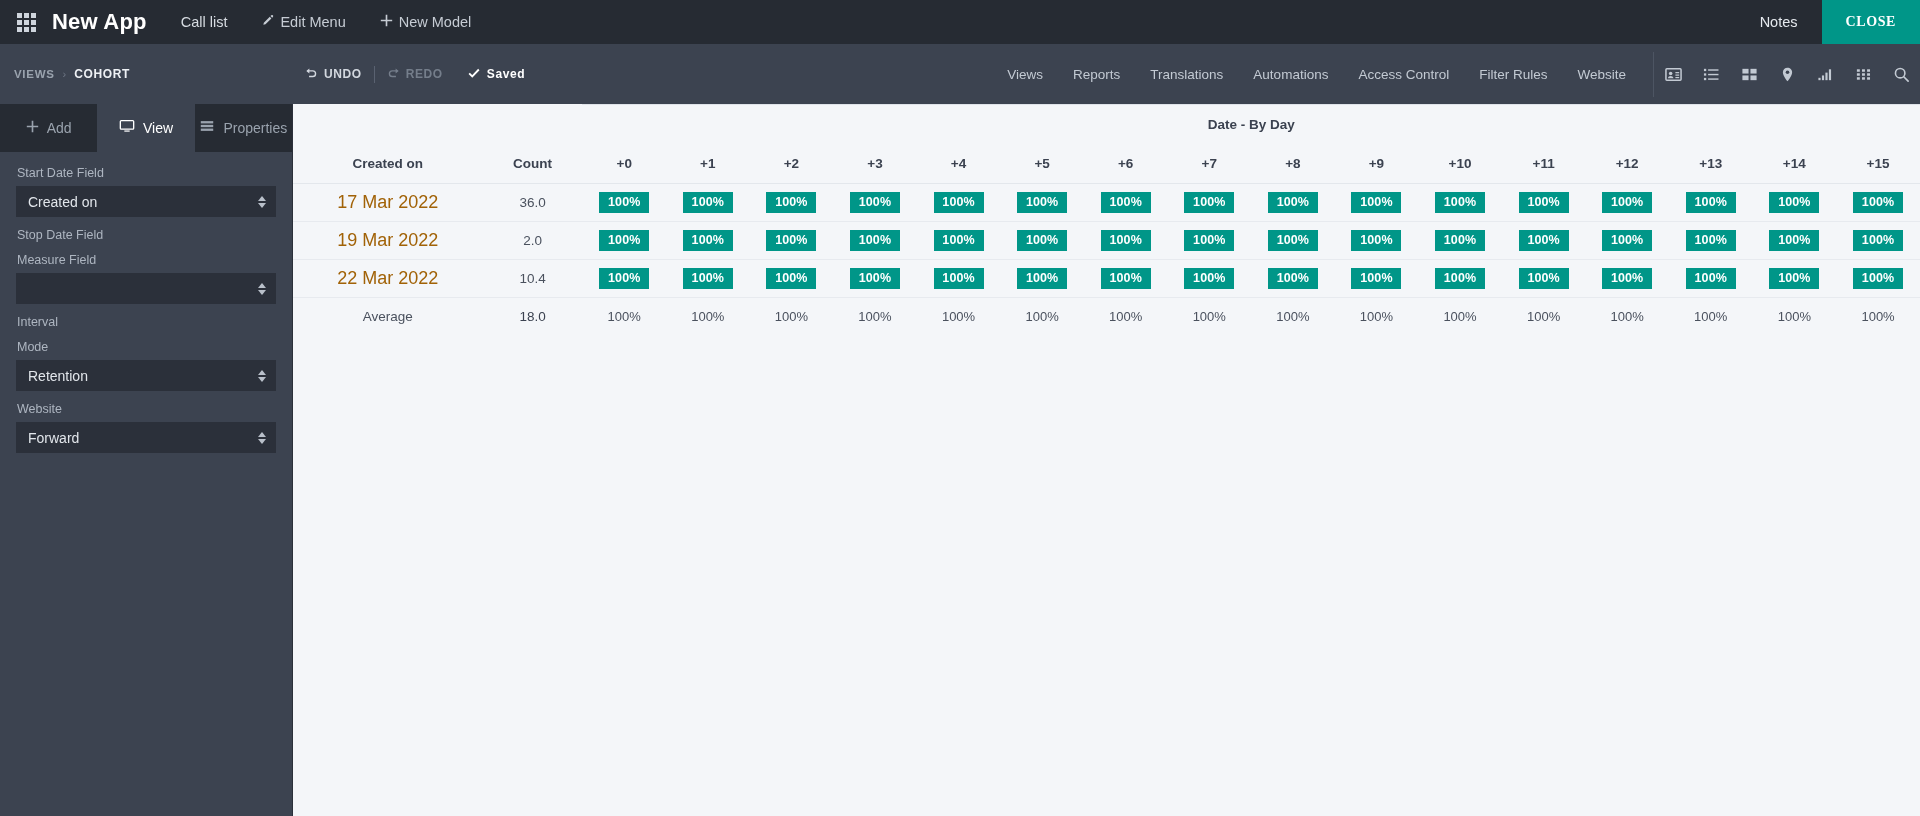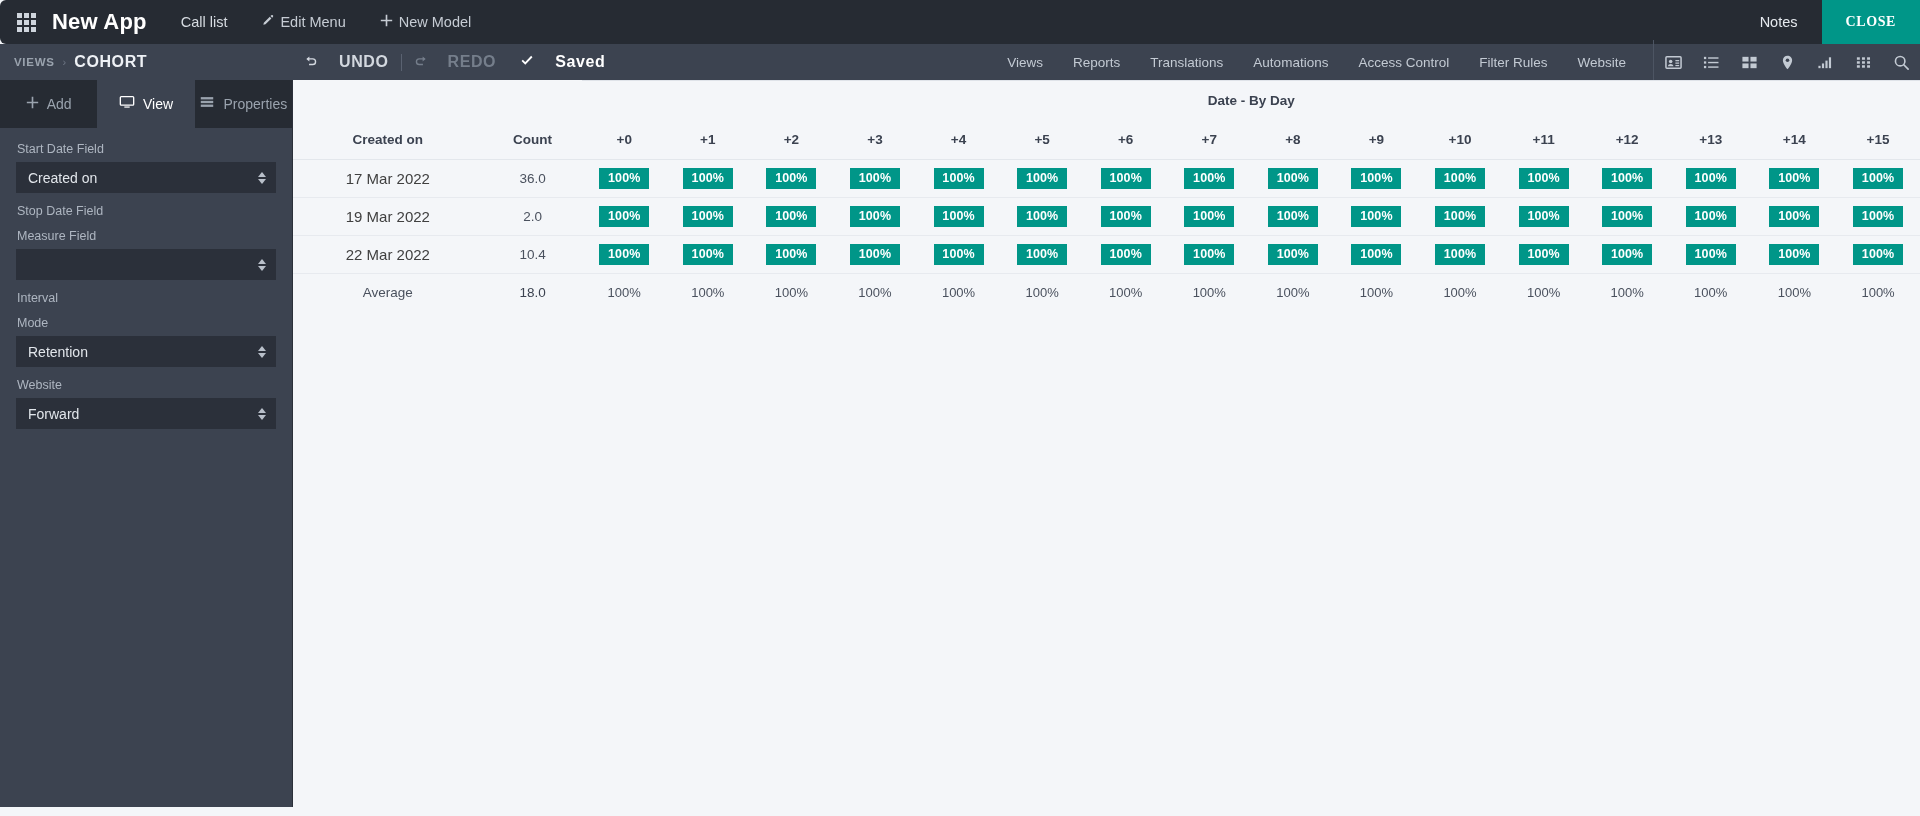--- a/index.html
+++ b/index.html
@@ -11,21 +11,20 @@
   }
 
   
   .topbar {
     height: 44px;
     background: #262b33;
     display: flex;
     align-items: center;
     color: #dfe3e8;
     position: relative;
-    border-radius: 6px;
   }
   .apps-grid-btn {
     width: 52px; height: 44px;
     display: flex; align-items: center; justify-content: center;
     cursor: pointer;
   }
   .apps-grid {
     display: grid;
     grid-template-columns: repeat(3, 5px);
     grid-template-rows: repeat(3, 5px);
@@ -48,37 +47,37 @@
     height: 44px; display: flex; align-items: center;
   }
   .close-btn {
     background: #009688; color: #fff; font-weight: bold; font-size: 14px;
     letter-spacing: .6px; height: 44px; padding: 0 24px;
     display: flex; align-items: center; cursor: pointer; font-family: Liberation Serif, serif;
   }
 
   
   .subbar {
-    height: 36px;
+    height: 60px;
     background: #3c4350;
     display: flex; align-items: center;
     color: #b9c0ca; position: relative;
   }
   .breadcrumb {
     display: flex; align-items: center; gap: 8px;
     padding-left: 14px; width: 293px; flex: none;
   }
   .bc-views { font-size: 11.5px; letter-spacing: .7px; color: #9aa3ae; font-weight: bold; }
   .bc-sep { color: #6d7684; font-size: 11px; }
-  .bc-cohort { font-size: 16px; letter-spacing: .6px; color: #eef1f5; font-weight: bold; }
+  .bc-cohort { font-size: 12px; letter-spacing: .6px; color: #eef1f5; font-weight: bold; }
 
   .undo-redo { display: flex; align-items: center; gap: 0; }
   .ur-item {
-    display: flex; align-items: center; gap: 21px;
-    font-size: 16px; font-weight: bold; letter-spacing: .6px;
+    display: flex; align-items: center; gap: 6px;
+    font-size: 12px; font-weight: bold; letter-spacing: .6px;
     padding: 0 12px; cursor: pointer; color: #d3d8df;
   }
   .ur-item.disabled { color: #757e8b; cursor: default; }
   .ur-divider { width: 1px; height: 17px; background: #5a6271; }
   .saved { color: #ffffff; }
 
   .subbar-spacer { flex: 1; }
   .sub-link {
     font-size: 13.5px; color: #c3cad3; padding: 0 15px;
     cursor: pointer; white-space: nowrap;
@@ -160,21 +159,21 @@
   }
   .colhdr-row th {
     height: 39px; vertical-align: middle;
     font-weight: bold; font-size: 13.5px;
     border-bottom: 1px solid #e3e7ec;
   }
   .col-created { width: 152px; }
   .col-count { width: 80px; }
   .col-period { width: 67px; }
   .data-row td { height: 38px; vertical-align: middle; border-bottom: 1px solid #e7eaef; }
-  .data-row td.label-cell { color: #404040; font-size: 15px; }
+  .data-row td.label-cell { color: #a16207; font-size: 18px; }
   .data-row td.count-cell { color: #4a515e; font-size: 13.5px; }
   .pct-pill {
     display: inline-block;
     min-width: 50px;
     padding: 4px 2px 5px 2px;
     background: #009688;
     color: #ffffff;
     font-size: 12.5px;
     font-weight: bold;
     line-height: 1;

